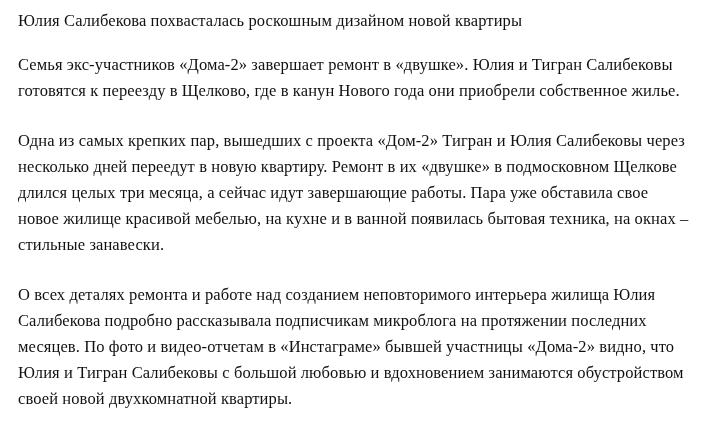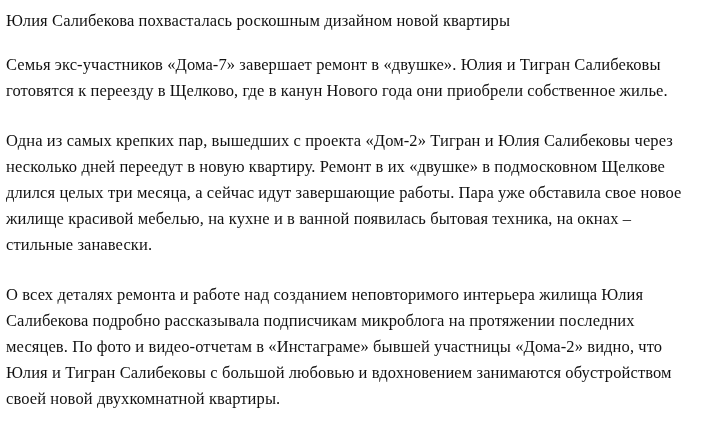--- a/index.html
+++ b/index.html
@@ -11,21 +11,21 @@
     width: 701px;
     height: 425px;
     overflow: hidden;
     font-family: "Liberation Serif", serif;
     color: #1a1a1a;
   }
   .article {
     box-sizing: border-box;
     width: 701px;
     height: 425px;
-    padding: 10px 12px 0 6px;
+    padding: 10px 12px 0 18px;
   }
   .headline {
     font-family: "Liberation Serif", serif;
     font-size: 16.5px;
     line-height: 1.35;
     color: #111111;
     margin: 0 0 20px 0;
     font-weight: normal;
     letter-spacing: 0.1px;
   }
@@ -40,16 +40,16 @@
   }
   .para:last-child {
     margin-bottom: 12px;
   }
 </style>
 </head>
 <body>
 
 <div class="article">
   <h1 class="headline">Юлия Салибекова похвасталась роскошным дизайном новой квартиры</h1>
-  <p class="para">Семья экс-участников «Дома-7» завершает ремонт в «двушке». Юлия и Тигран Салибековы готовятся к переезду в Щелково, где в канун Нового года они приобрели собственное жилье.</p>
+  <p class="para">Семья экс-участников «Дома-2» завершает ремонт в «двушке». Юлия и Тигран Салибековы готовятся к переезду в Щелково, где в канун Нового года они приобрели собственное жилье.</p>
   <p class="para">Одна из самых крепких пар, вышедших с проекта «Дом-2» Тигран и Юлия Салибековы через несколько дней переедут в новую квартиру. Ремонт в их «двушке» в подмосковном Щелкове длился целых три месяца, а сейчас идут завершающие работы. Пара уже обставила свое новое жилище красивой мебелью, на кухне и в ванной появилась бытовая техника, на окнах – стильные занавески.</p>
   <p class="para">О всех деталях ремонта и работе над созданием неповторимого интерьера жилища Юлия Салибекова подробно рассказывала подписчикам микроблога на протяжении последних месяцев. По фото и видео-отчетам в «Инстаграме» бывшей участницы «Дома-2» видно, что Юлия и Тигран Салибековы с большой любовью и вдохновением занимаются обустройством своей новой двухкомнатной квартиры.</p>
 </div>
 
 </body></html>

